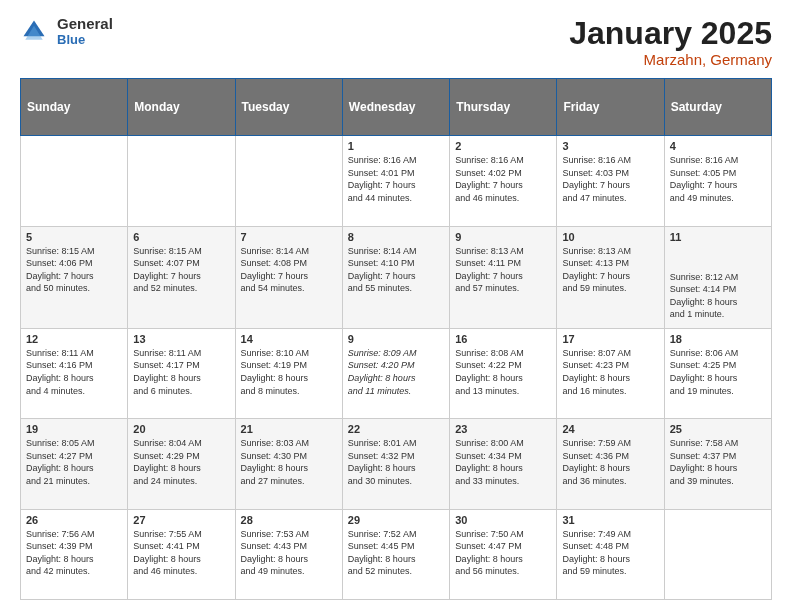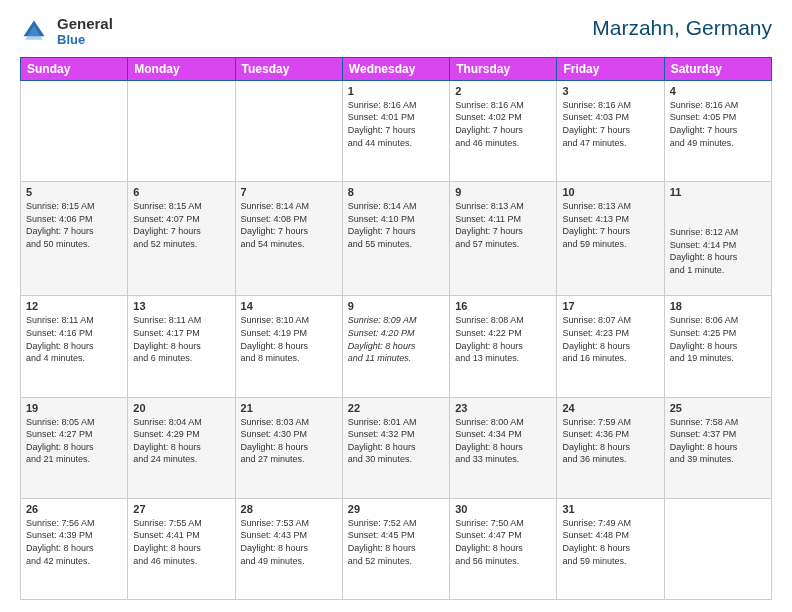--- a/index.html
+++ b/index.html
@@ -50,35 +50,35 @@
     .title-block {
       text-align: right;
     }
     .title-month {
       font-size: 32px;
       font-weight: bold;
       color: #222;
       line-height: 1.1;
     }
     .title-location {
-      font-size: 21px;
-      color: #0c4a6e;
+      font-size: 15px;
+      color: #c2410c;
     }
     .calendar {
       flex: 1;
       border: 1px solid #ccc;
       border-collapse: collapse;
       width: 100%;
       table-layout: fixed;
     }
     .calendar th {
-      background-color: #d946ef;
+      background-color: #737373;
       color: #fff;
       text-align: left;
-      padding: 4px 6px;
+      padding: 21px 6px;
       font-size: 12px;
       font-weight: bold;
       border: 1px solid #1a5da0;
     }
     .calendar td {
       vertical-align: top;
       border: 1px solid #ccc;
       padding: 4px 5px;
       font-size: 9.5px;
       color: #333;
@@ -112,20 +112,21 @@
       <svg class="logo-icon" viewBox="0 0 32 32">
         <polygon points="16,4 28,22 4,22" fill="#2a6db5"></polygon>
         <polygon points="16,10 26,26 6,26" fill="#5ba3e0" opacity="0.5"></polygon>
       </svg>
       <div class="logo-text">
         <span class="logo-general">General</span>
         <span class="logo-blue">Blue</span>
       </div>
     </div>
     <div class="title-block">
+      <div class="title-month">January 2025</div>
       <div class="title-location">Marzahn, Germany</div>
     </div>
   </div>
 
   <table class="calendar">
     <thead>
       <tr>
       <th>Sunday</th>
           <th>Monday</th>
           <th>Tuesday</th>

